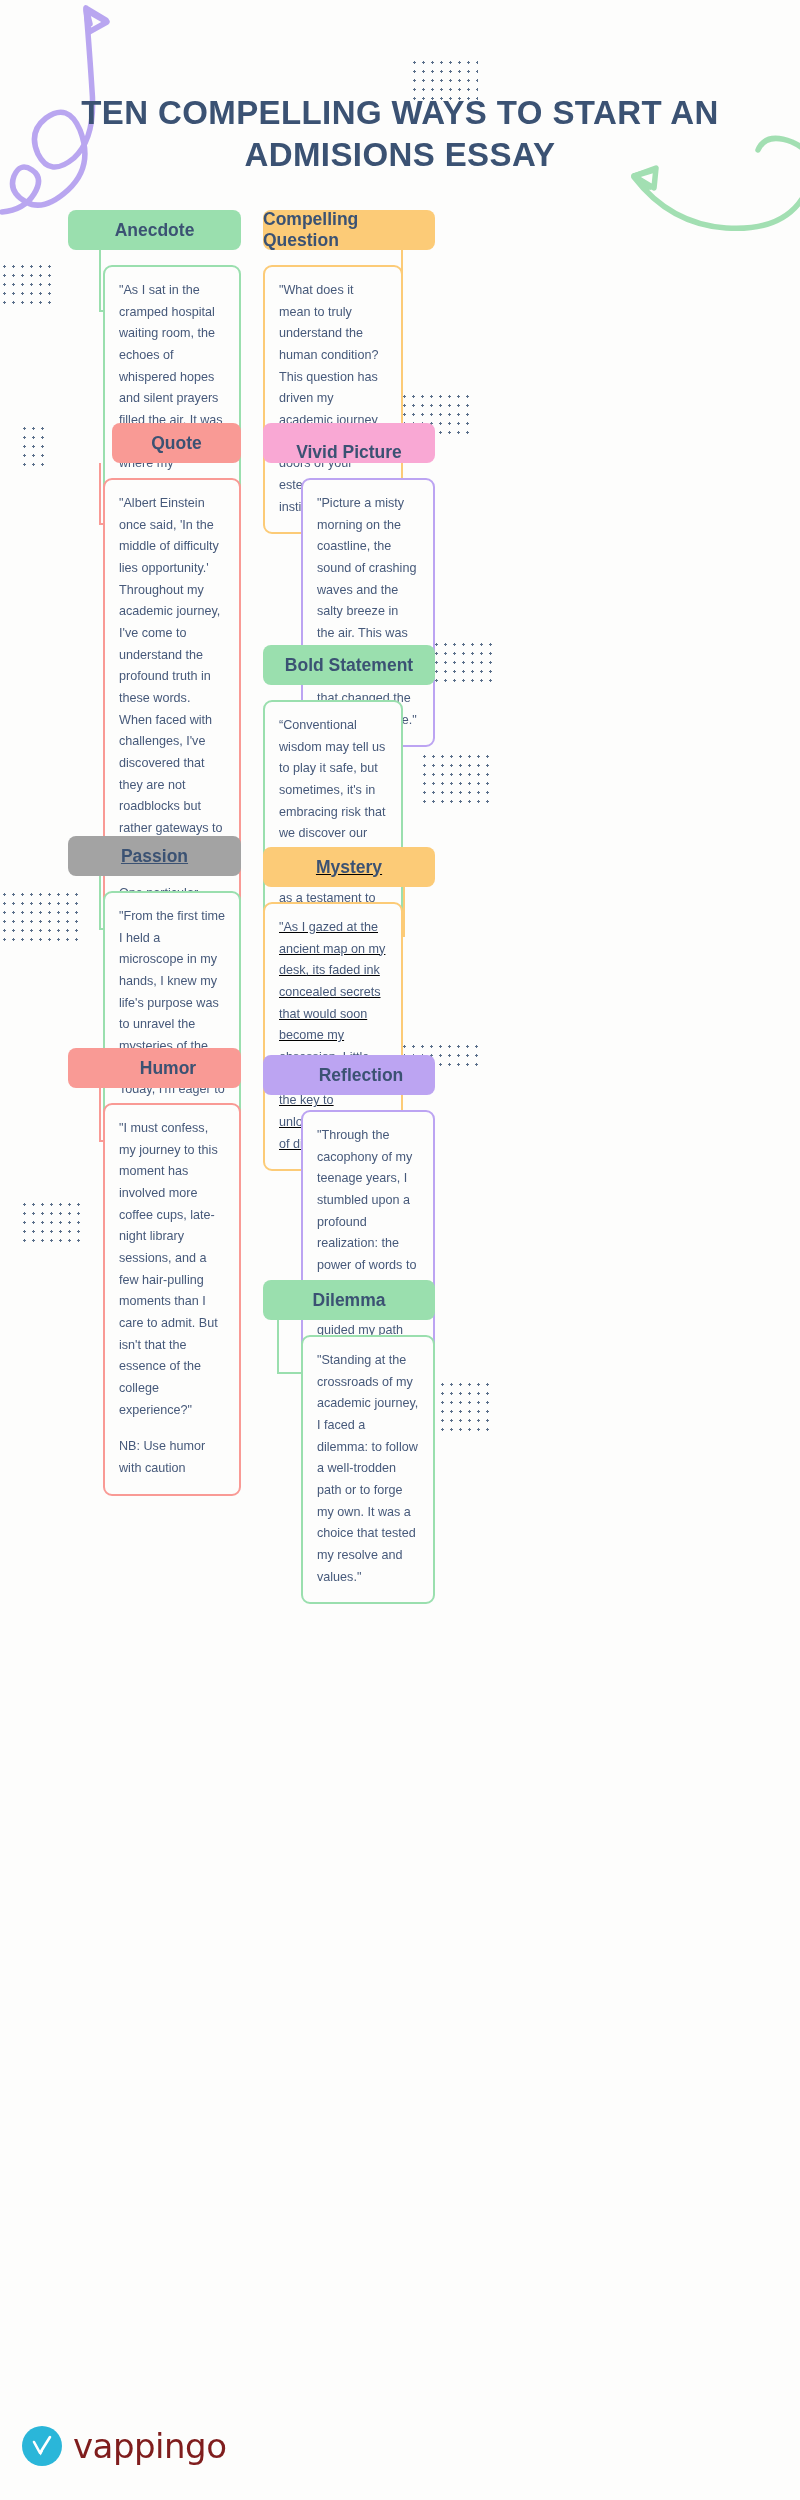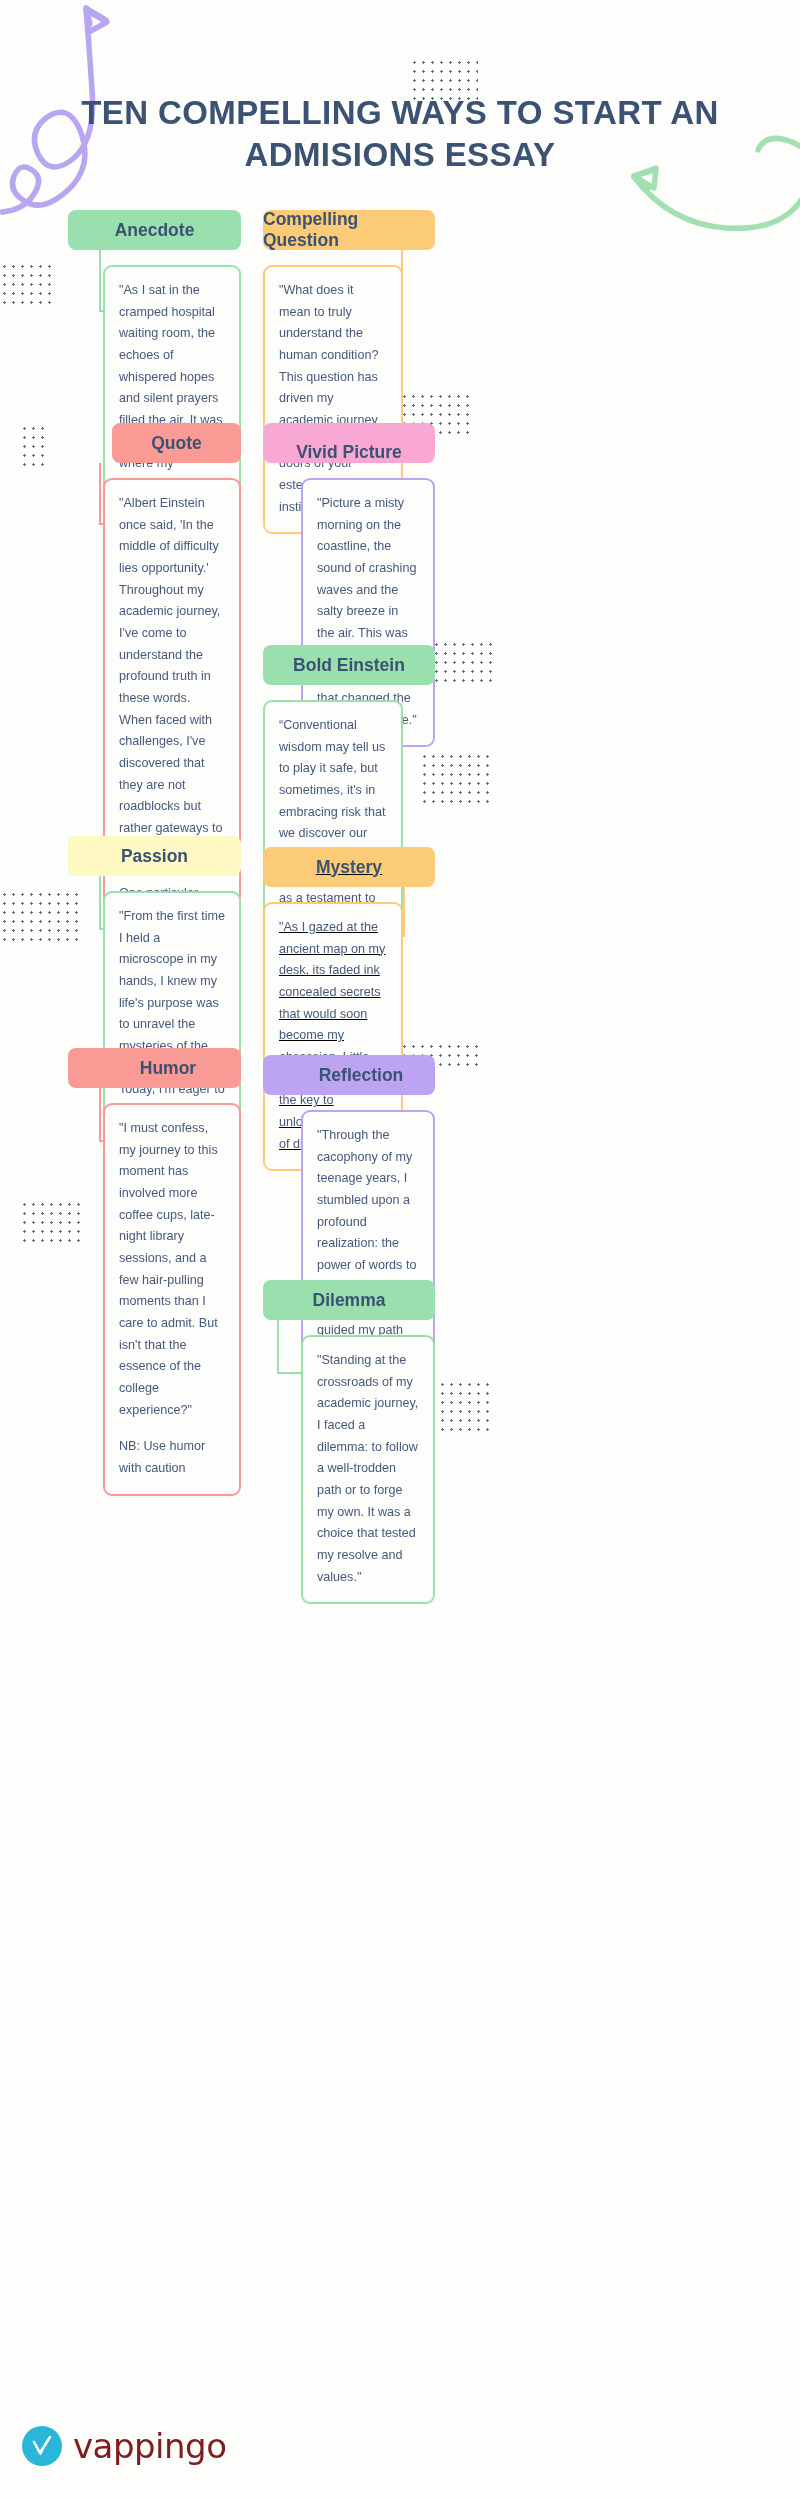--- a/index.html
+++ b/index.html
@@ -185,30 +185,30 @@
     <span>Vivid Picture</span>
   </div>
   <div class="connector conn-left" style="border-color:#BCA4F2; left:14px; top:40px; width:24px; height:62px;"></div>
   <div class="card-body" style="border-color:#BCA4F2; margin-left:38px; margin-top:15px; width:134px;">
     <p>"Picture a misty morning on the coastline, the sound of crashing waves and the salty breeze in the air. This was the backdrop to a moment of clarity that changed the course of my life."</p>
   </div>
 </div>
 
 <div class="card" style="left:263px; top:645px; width:172px;">
   <div class="card-header" style="background:#9ADFAE;">
-    <span>Bold Einstein</span>
+    <span>Bold Statement</span>
   </div>
   <div class="connector conn-right" style="border-color:#9ADFAE; left:118px; top:40px; width:24px; height:50px;"></div>
   <div class="card-body" style="border-color:#9ADFAE; margin-top:15px; width:140px;">
     <p>“Conventional wisdom may tell us to play it safe, but sometimes, it's in embracing risk that we discover our true potential. I stand before you as a testament to that.”</p>
   </div>
 </div>
 
 <div class="card" style="left:68px; top:836px; width:173px;">
-  <div class="card-header" style="background:#fef9c3;">
+  <div class="card-header" style="background:#a3a3a3;text-decoration:underline;">
     <span>Passion</span>
   </div>
   <div class="connector conn-left" style="border-color:#9ADFAE; left:31px; top:40px; width:22px; height:54px;"></div>
   <div class="card-body" style="border-color:#9ADFAE; margin-left:35px; margin-top:15px; width:138px;">
     <p>"From the first time I held a microscope in my hands, I knew my life's purpose was to unravel the mysteries of the microscopic world. Today, I'm eager to share that passion with you."</p>
   </div>
 </div>
 
 <div class="card" style="left:263px; top:847px; width:172px;text-decoration:underline;">
   <div class="card-header" style="background:#FCCB77;">

